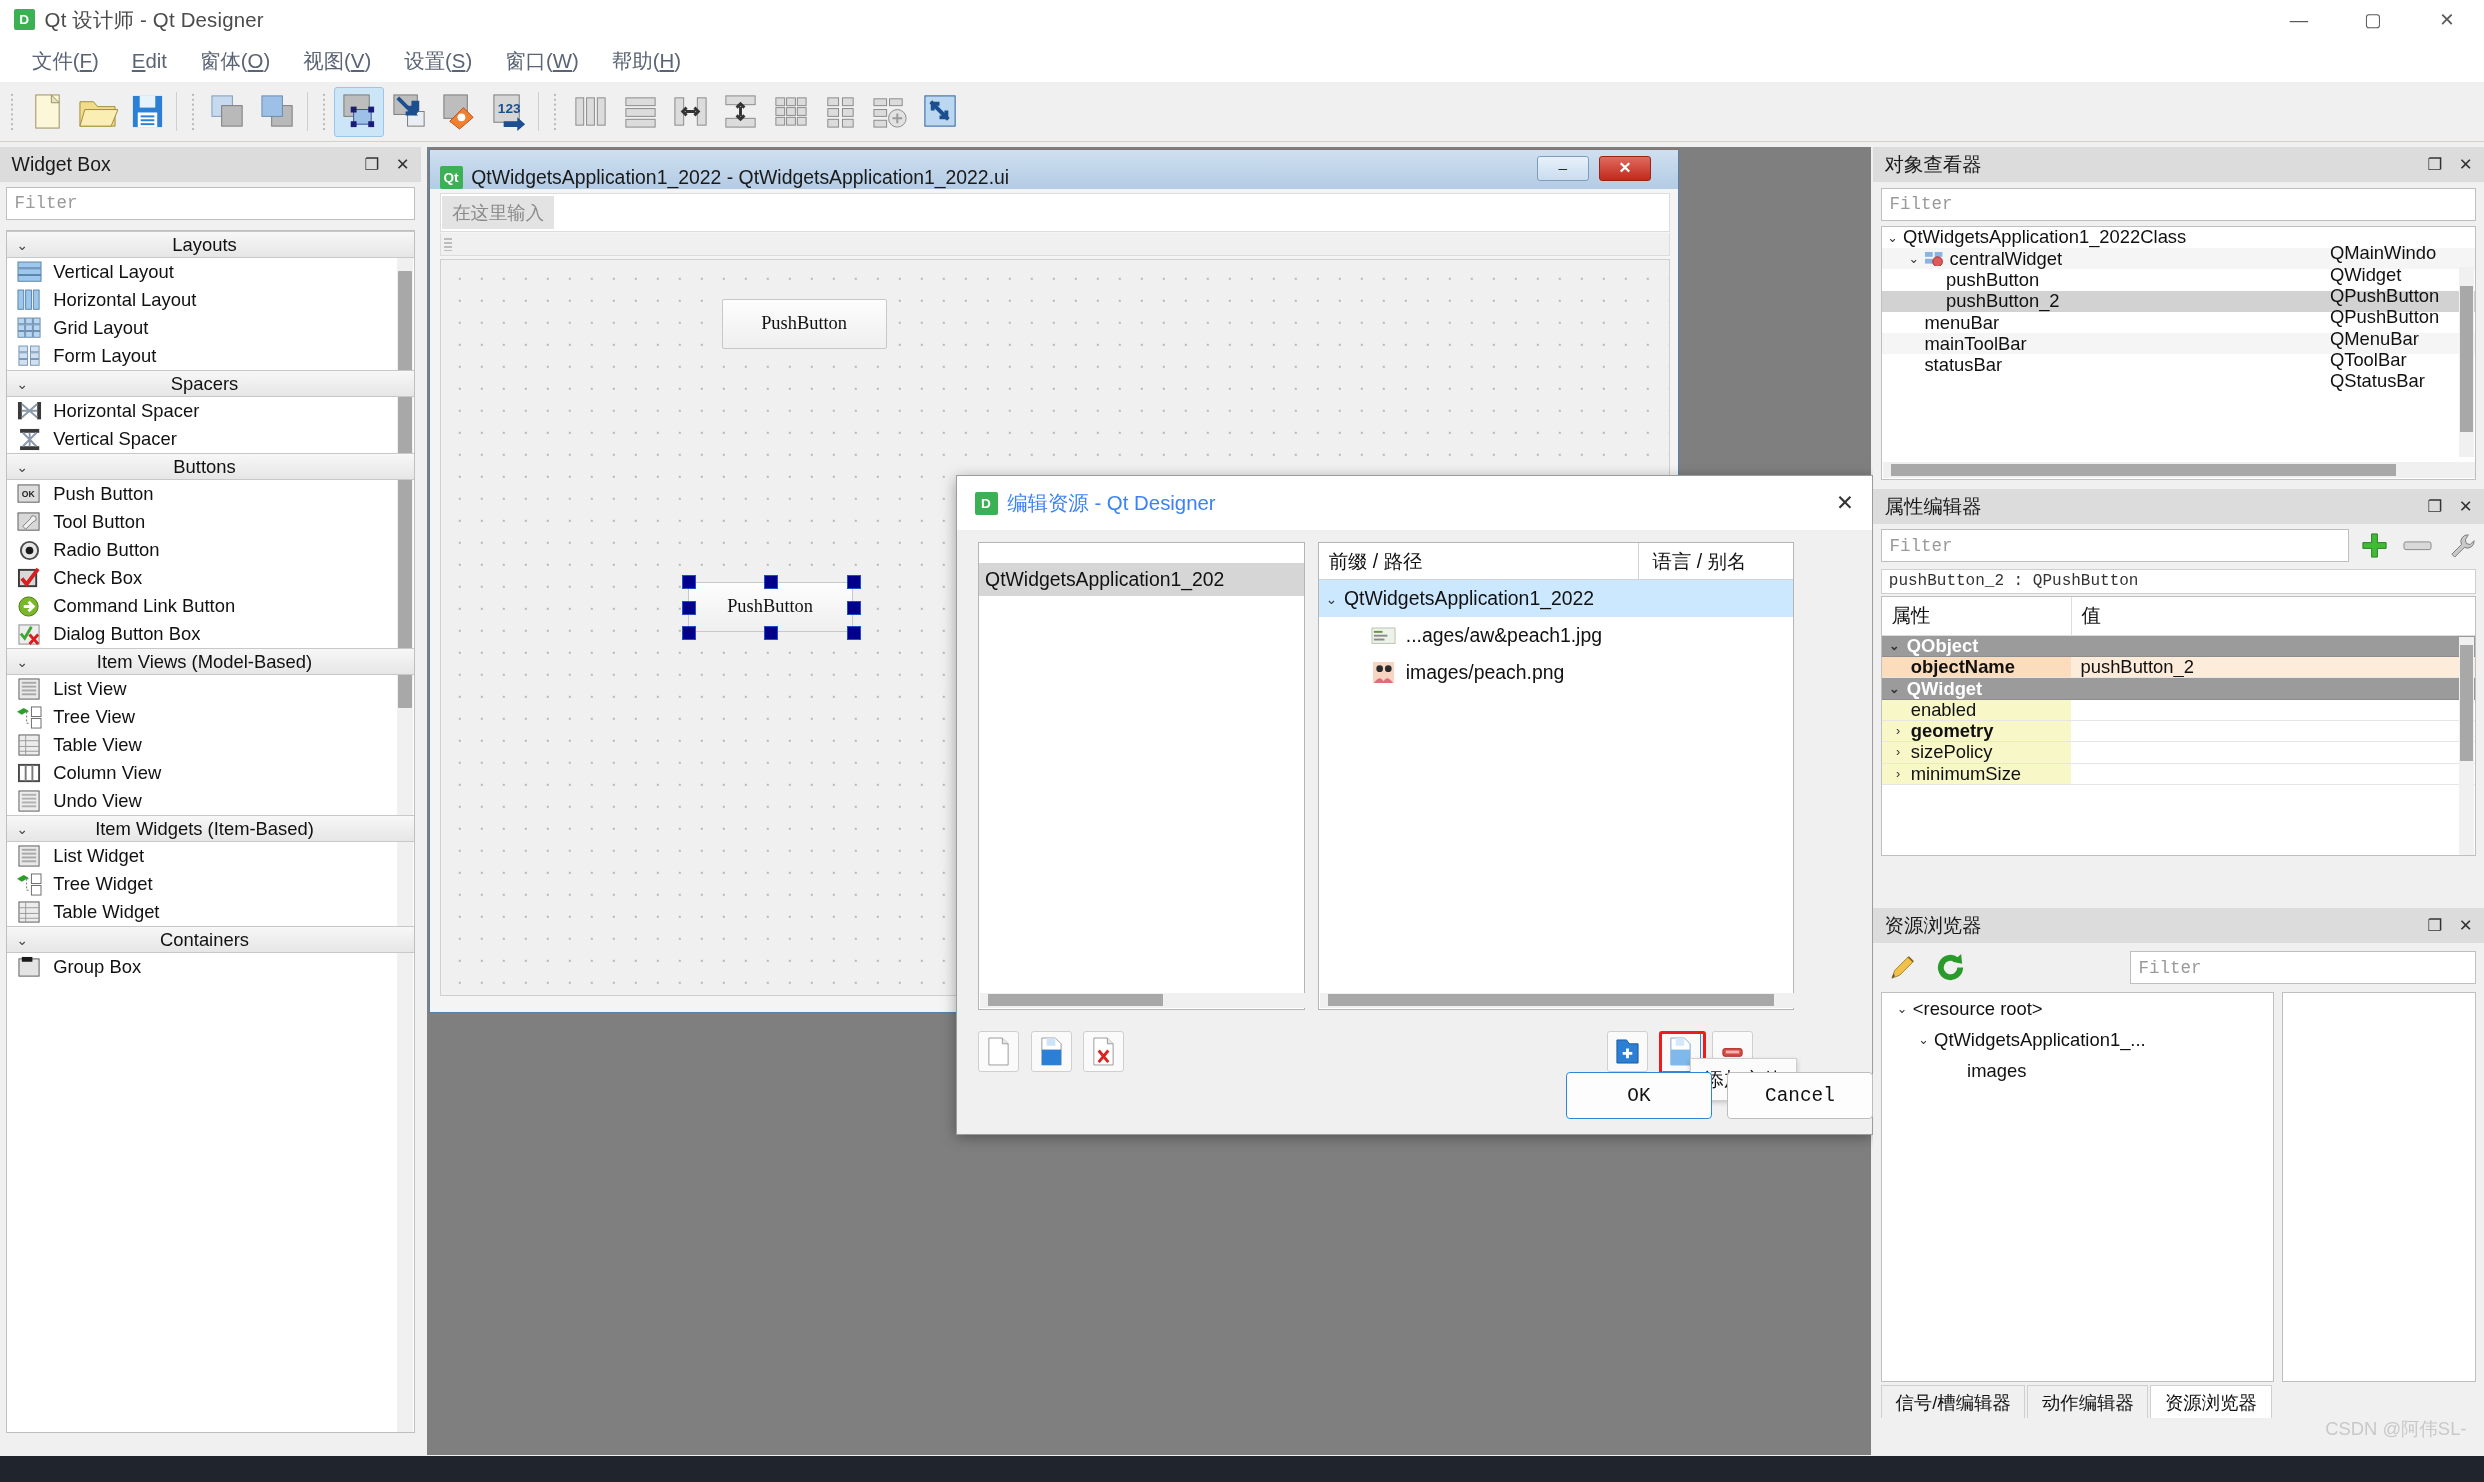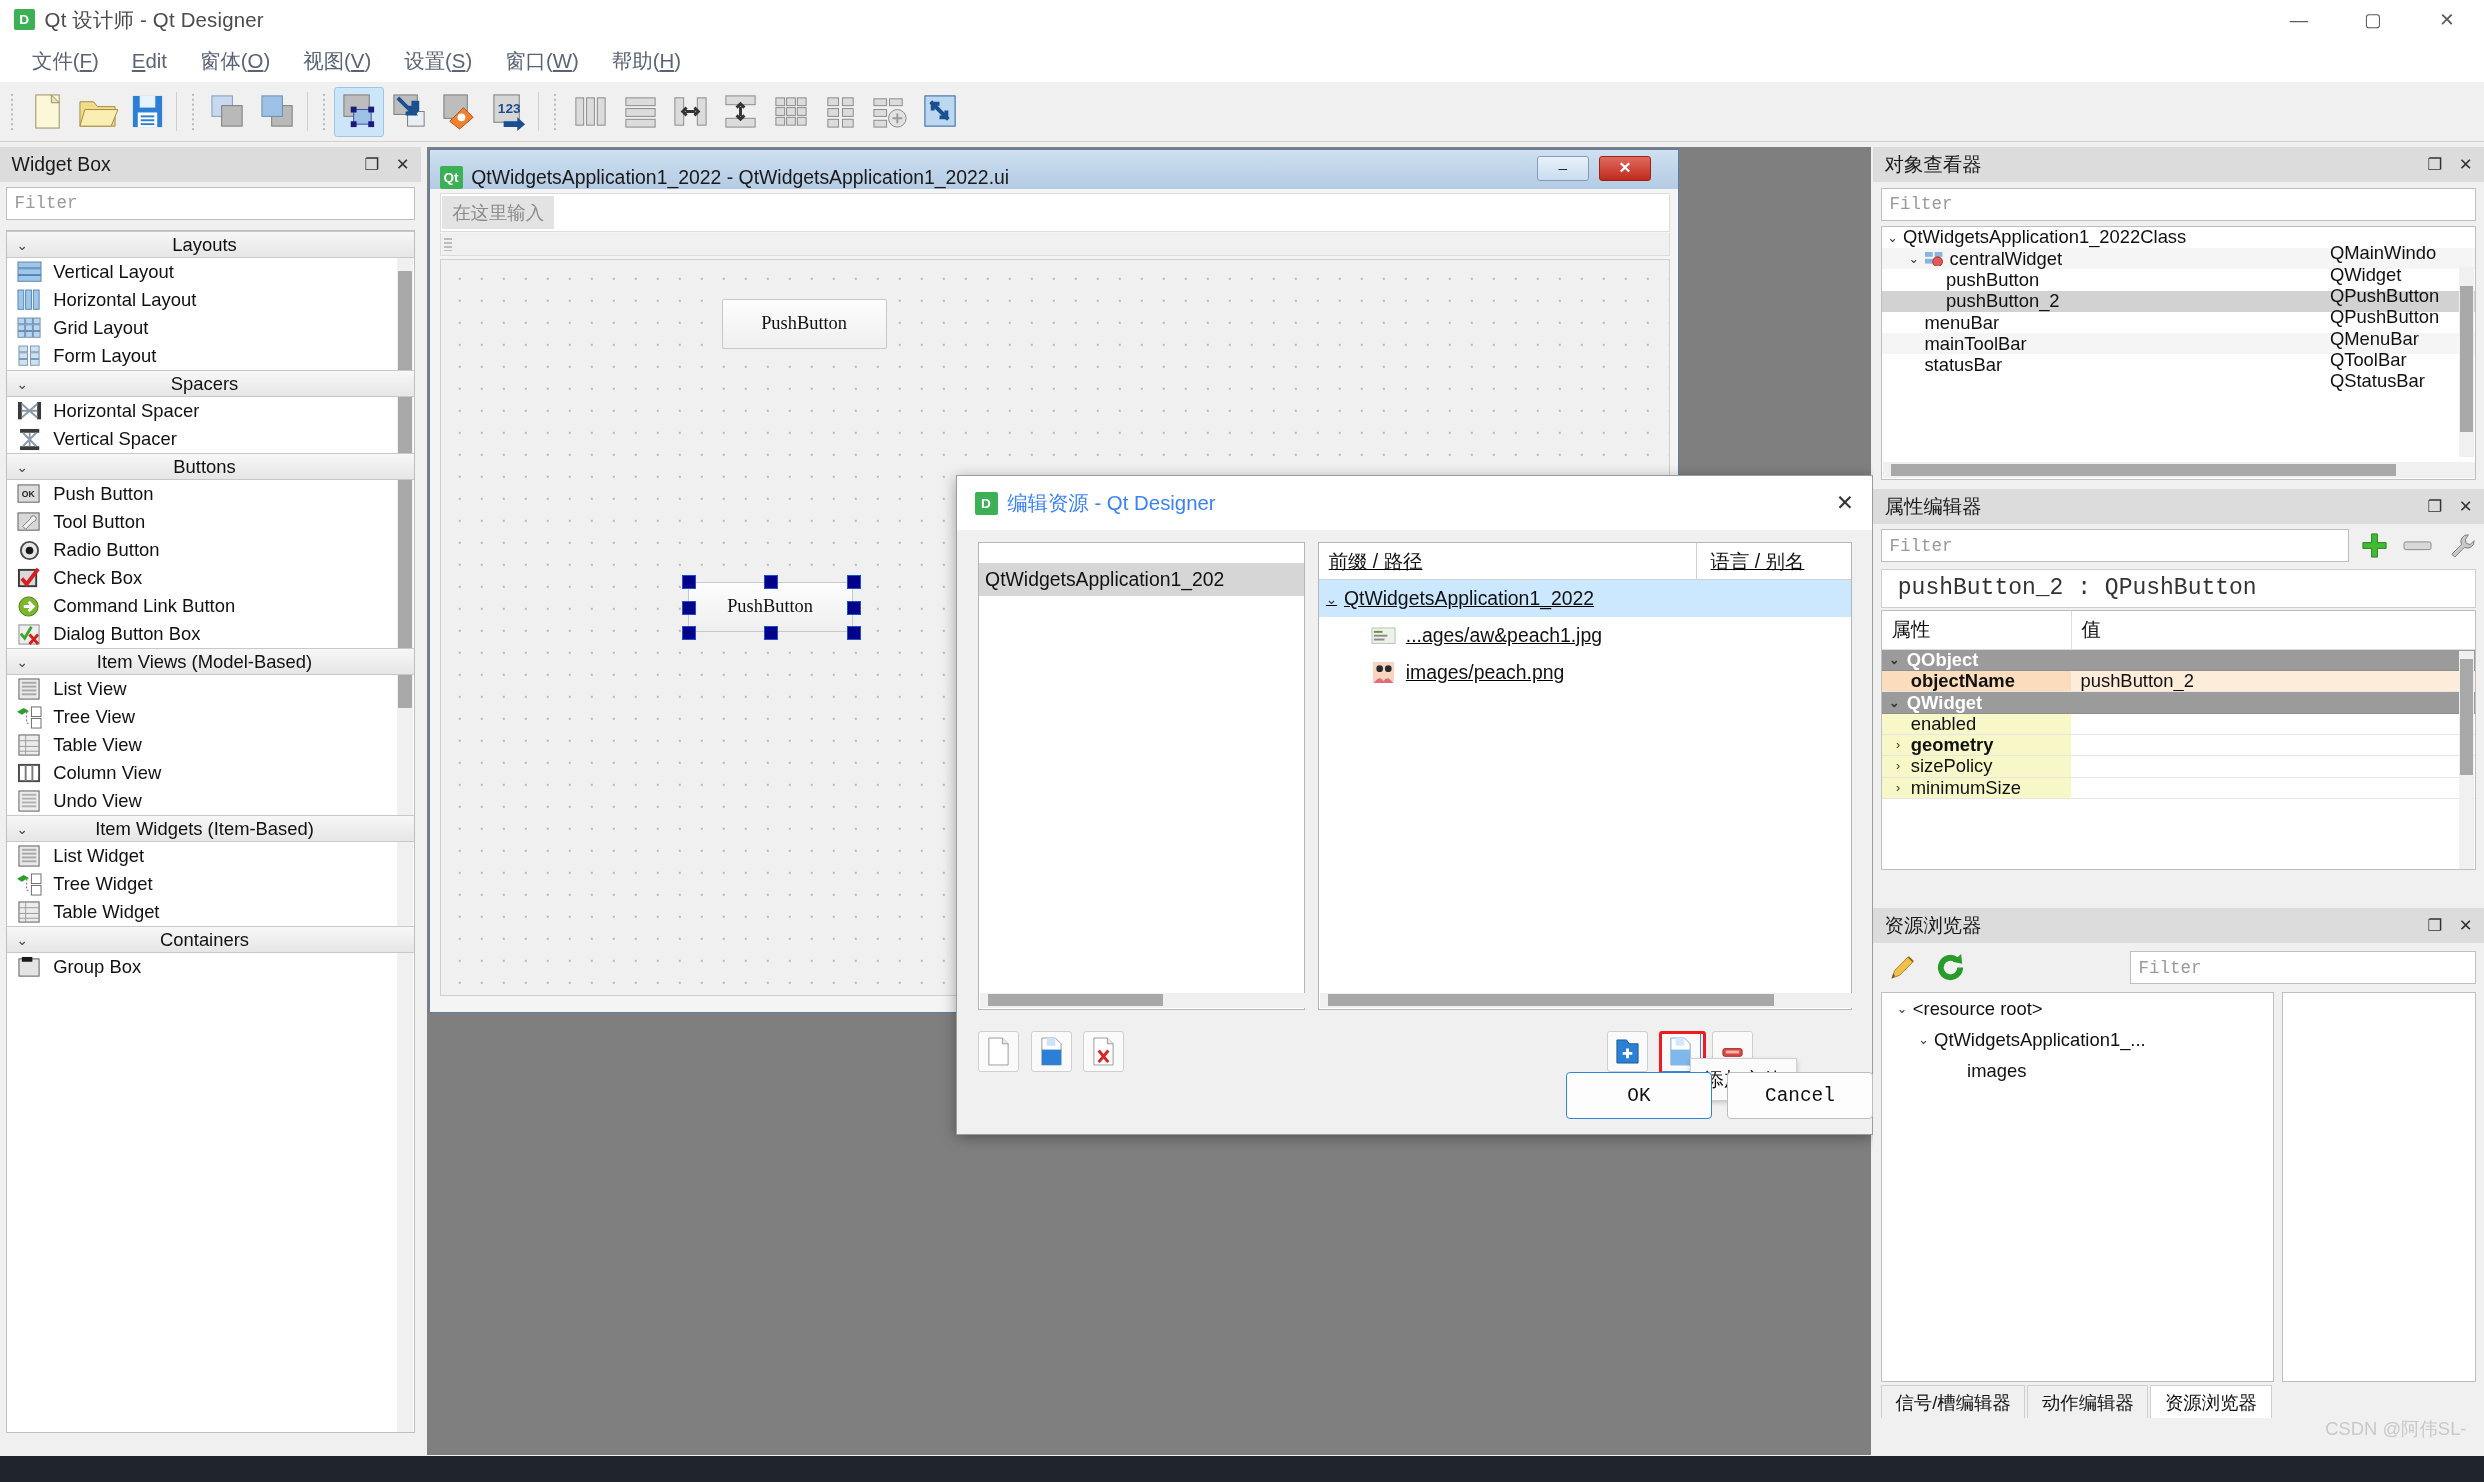--- a/index.html
+++ b/index.html
@@ -149,21 +149,21 @@
   #dlg-ic{ width:23px;height:23px;background:#3cb054;color:#fff;font-size:13.6px;font-weight:bold;
            line-height:23px;text-align:center;border-radius:1.9px;margin-right:9.7px;}
   #dlg-title-text{ font-size:20.4px;color:#3b82f6; }
   #dlg-close{ position:absolute;right:0;top:0;width:54px;height:54px;
               display:flex;align-items:center;justify-content:center;font-size:21.3px;color:#333;}
   #dlg-left{ position:absolute;left:21.3px;top:66px;width:327px;height:468px;background:#fff;border:1px solid #b5b5b5;}
   #dlg-left-sel{ height:33px;background:#d6d6d6;display:flex;align-items:center;padding-left:5.8px;
                  font-size:19.4px;color:#111;white-space:nowrap;overflow:hidden;margin-top:20px;}
   .hscroll{ position:absolute;left:1px;bottom:1px;height:15.5px;background:#f0f0f0; }
   .hscroll i{ position:absolute;left:7.8px;top:1.9px;height:11.6px;background:#a8a8a8;display:block;}
-  #dlg-right{ position:absolute;left:361px;top:66px;width:534px;height:468px;background:#fff;border:1px solid #b5b5b5;text-decoration:underline;}
+  #dlg-right{ position:absolute;left:361px;top:66px;width:476px;height:468px;background:#fff;border:1px solid #b5b5b5;}
   #dlg-right-head{ height:37px;display:flex;align-items:center;border-bottom:1px solid #d2d2d2;font-size:19.4px;color:#111;}
   #dlg-right-head .c1{ flex:1;padding-left:9.7px; }
   #dlg-right-head .c2{ width:155px;padding-left:13.6px;border-left:1px solid #d2d2d2;height:100%;display:flex;align-items:center; }
   .tree-row{ height:37px;display:flex;align-items:center;font-size:19.4px;color:#111; }
   .tree-row.sel{ background:#cce8ff; }
   .tree-row .chev{ width:25px;text-align:center;font-size:13.6px;color:#333; }
   .tree-row .tico{ width:29px;height:25px;margin-right:7.8px;display:flex;align-items:center;justify-content:center; }
   .dlg-tb{ position:absolute; display:flex; align-items:center; }
   .dlg-btn{ width:41px;height:41px;border:1px solid #cfcfcf;background:#fafafa;border-radius:2.9px;
             display:flex;align-items:center;justify-content:center;margin-right:11.6px; }
@@ -197,23 +197,23 @@
   .prow{ height:21.3px;display:flex;align-items:stretch;font-size:18.4px;color:#111;border-bottom:1px solid #e6e6e6;}
   .prow .pn{ width:189px;display:flex;align-items:center;padding-left:3.9px;white-space:nowrap;overflow:hidden;}
   .prow .pv{ flex:1;display:flex;align-items:center;padding-left:9.7px;white-space:nowrap;overflow:hidden;}
   .prow.grp{ background:#9b9b9b;color:#fff;font-weight:bold;border-bottom:1px solid #8d8d8d; }
   .prow.grp .pn{ padding-left:0; }
   .prow.obj .pn{ background:#fbdcbc; font-weight:bold; }
   .prow.obj .pv{ background:#fdecd9; }
   .prow.wid .pn{ background:#f7f7c8; }
   .prow.wid .pv{ background:#14b8a6;margin-top:39px; }
   .prow .exp{ width:25px;text-align:center;font-size:12.6px;color:#333;display:flex;align-items:center;justify-content:center;flex:0 0 25px;}
-  .ptitle{ height:39px;background:#fff;border:1px solid #cfcfcf;margin:1.9px 7.8px 1.9px 7.8px;
-           display:flex;align-items:center;padding-left:16px;
-           font-family:"Liberation Mono",monospace;font-size:23px;color:#333;}
+  .ptitle{ height:25px;background:#fff;border:1px solid #cfcfcf;margin:1.9px 7.8px 1.9px 7.8px;
+           display:flex;align-items:center;padding-left:7px;
+           font-family:"Liberation Mono",monospace;font-size:16px;color:#333;}
   .rb-tabs{ position:absolute;left:0;bottom:37px;width:611px;height:37px;display:flex;align-items:flex-end;padding-left:7.8px;}
   .rb-tab{ height:33px;padding:0 13.6px;display:flex;align-items:center;font-size:18.4px;color:#111;
            background:#f0f0f0;border:1px solid #cfcfcf;border-bottom:none;margin-right:1.9px;}
   .rb-tab.active{ background:#fff; }
   #csdn{ position:absolute;right:17.5px;bottom:13.6px;font-size:18.4px;color:#c9c9c9; }
 
   
   #statusbar{ position:absolute;left:0;top:1456px;width:2484px;height:27px;background:#20242c; }
   .vsb{ position:absolute;width:15.5px;background:#f0f0f0; }
   .vsb i{ position:absolute;left:1px;width:13.6px;background:#a8a8a8;display:block; }

